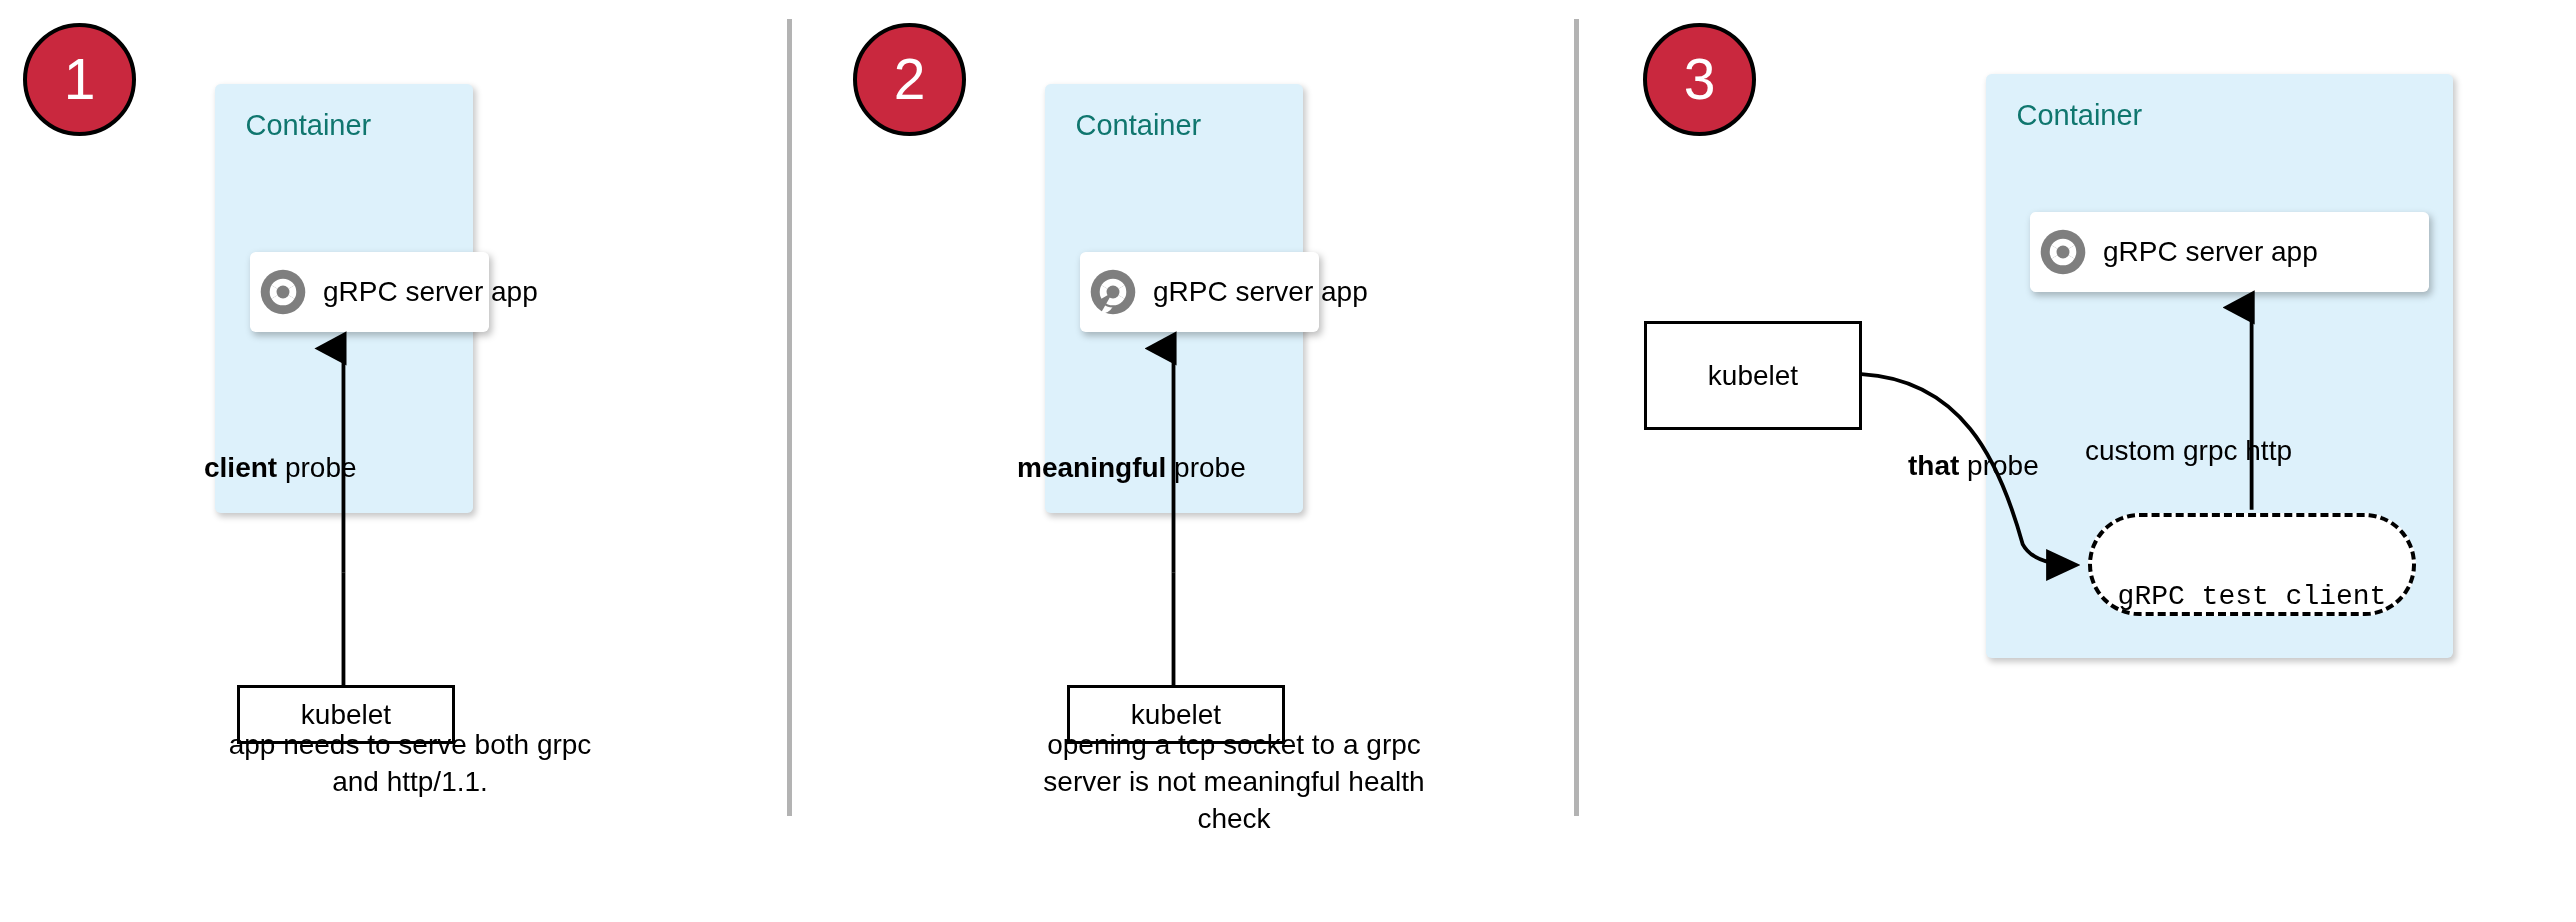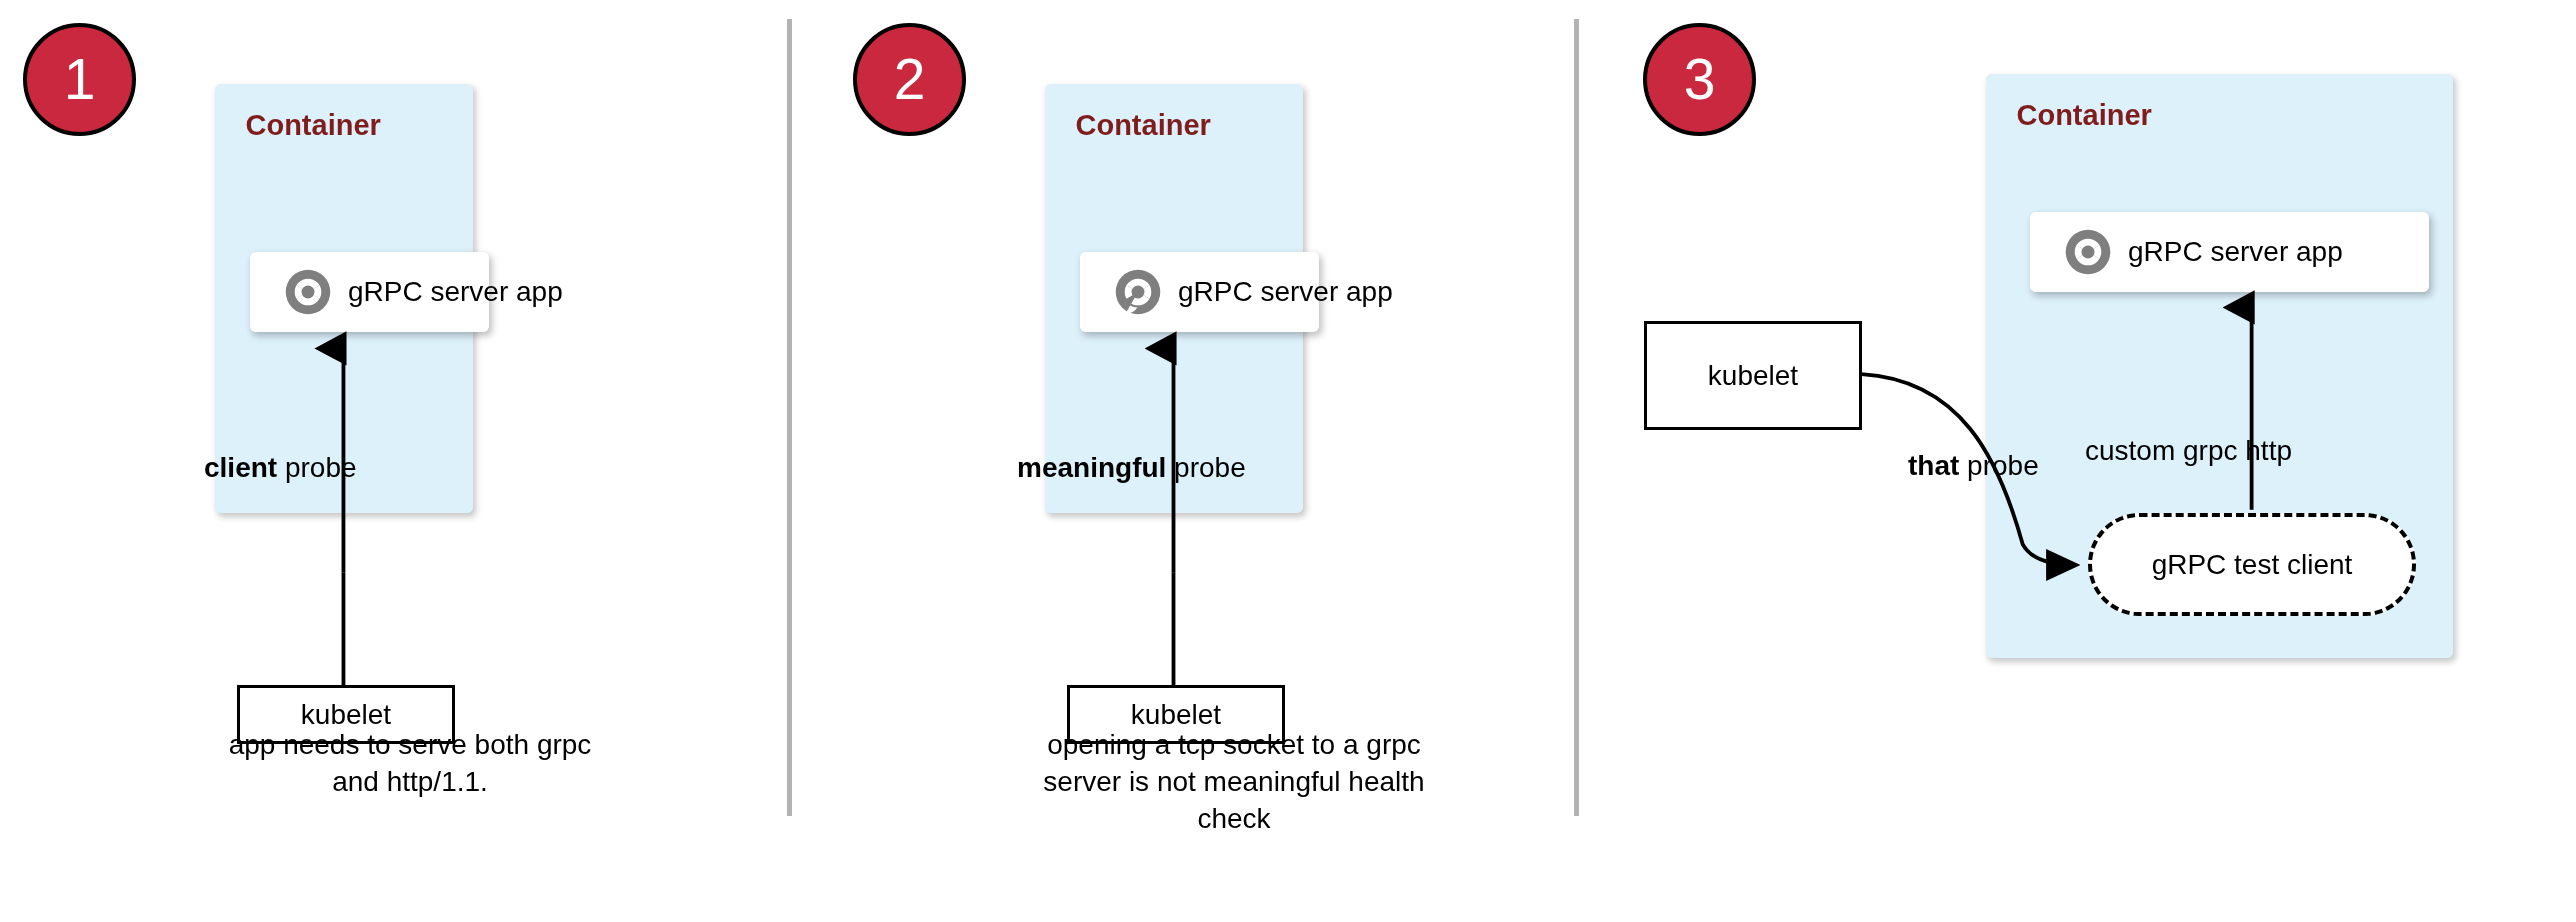--- a/index.html
+++ b/index.html
@@ -56,34 +56,33 @@
     position: absolute;
     background: #ddf1fb;
     border-radius: 5.7px;
     box-shadow: 2.9px 3.8px 6.7px rgba(0,0,0,0.22);
   }
   .container-label {
     position: absolute;
     left: 30.5px;
     top: 25px;
     font-size: 29px;
-    color: #7f1d1d;
-    white-space: nowrap;
-    font-weight: bold;
+    color: #0f766e;
+    white-space: nowrap;
   }
 
   
   .app-card {
     position: absolute;
     background: #ffffff;
     border-radius: 5.7px;
     box-shadow: 2.9px 3.8px 7.6px rgba(0,0,0,0.25);
     display: flex;
     align-items: center;
-    padding-left: 35px;
+    padding-left: 10px;
     box-sizing: border-box;
   }
   .app-card .app-icon {
     flex: 0 0 auto;
     width: 46px;
     height: 46px;
     display: block;
   }
   .app-card .app-label {
     margin-left: 17px;
@@ -105,24 +104,25 @@
   }
 
   
   .dashed-pill {
     position: absolute;
     background: #ffffff;
     border: 4.8px dashed #000000;
     box-sizing: border-box;
     border-radius: 95px;
     display: flex;
-    align-items: center;
+    align-items: flex-end;
     justify-content: center;
     font-size: 28px;
     white-space: nowrap;
+    font-family: Liberation Mono, monospace;
   }
 
   
   .arrow-svg {
     position: absolute;
     overflow: visible;
     pointer-events: none;
   }
 
   

